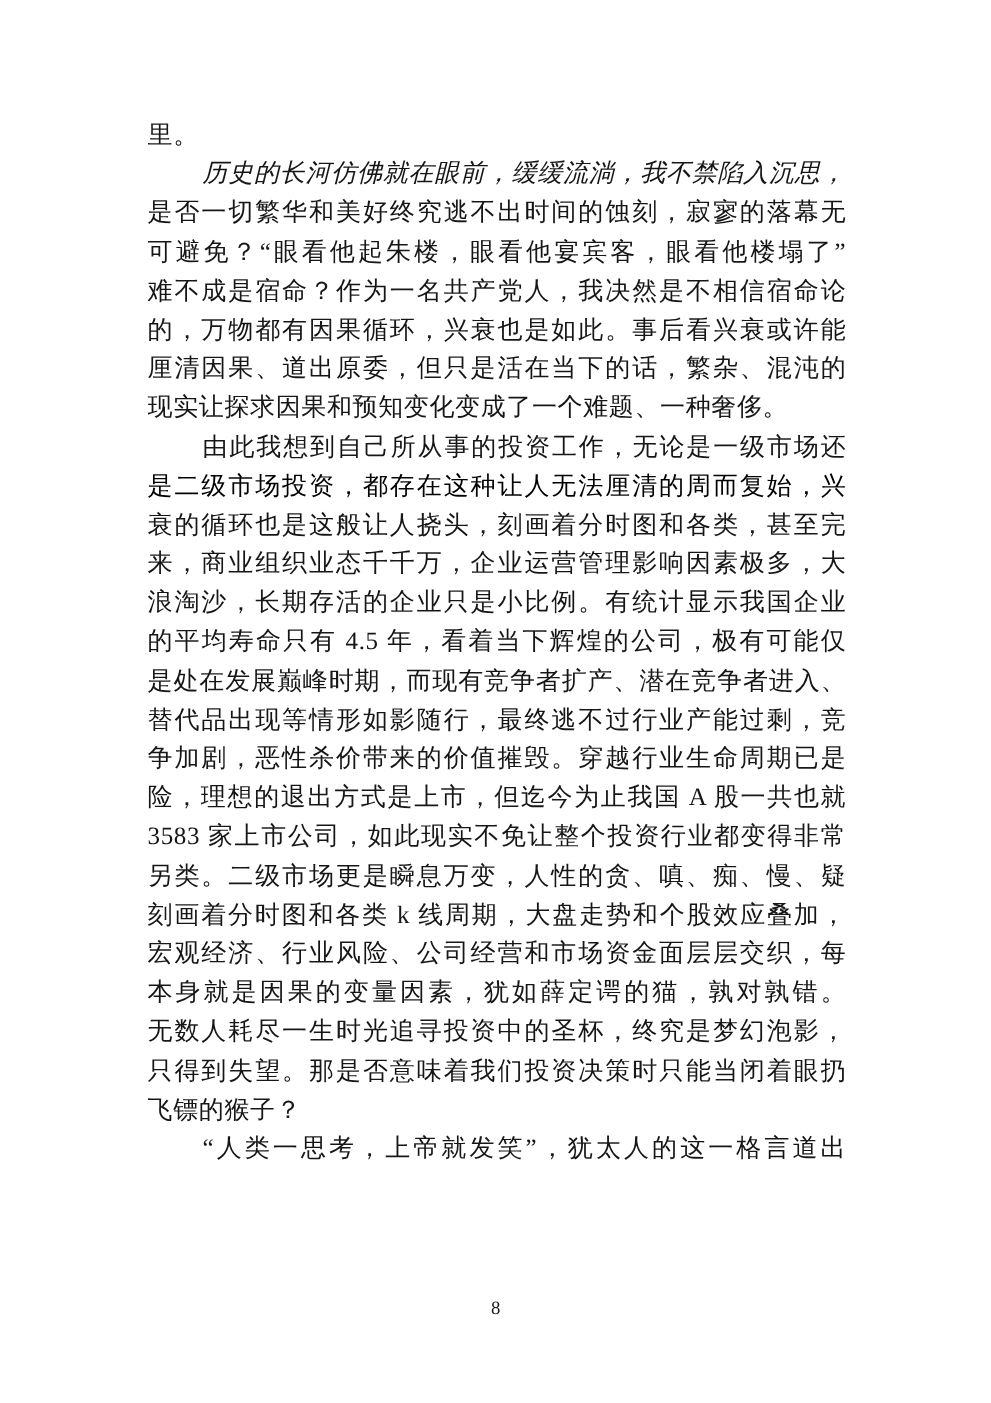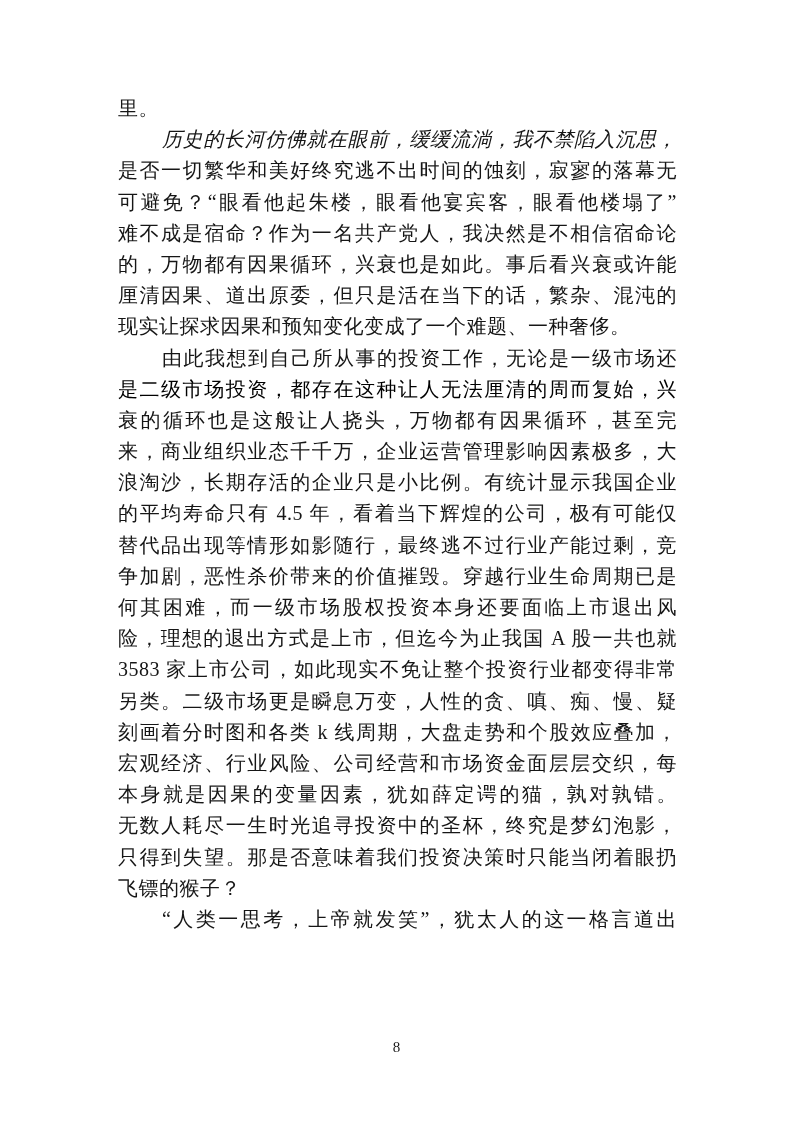--- a/index.html
+++ b/index.html
@@ -57,27 +57,27 @@
       <div class="line" style="color: rgb(22, 22, 22);">里。</div>
       <div class="line indent fill" style="color: rgb(22, 22, 22); font-style: italic;">历史的长河仿佛就在眼前，缓缓流淌，我不禁陷入沉思，</div>
       <div class="line fill" style="color: rgb(22, 22, 22);">是否一切繁华和美好终究逃不出时间的蚀刻，寂寥的落幕无</div>
       <div class="line fill" style="color: rgb(22, 22, 22);">可避免？“眼看他起朱楼，眼看他宴宾客，眼看他楼塌了”</div>
       <div class="line fill" style="color: rgb(22, 22, 22);">难不成是宿命？作为一名共产党人，我决然是不相信宿命论</div>
       <div class="line fill" style="color: rgb(22, 22, 22);">的，万物都有因果循环，兴衰也是如此。事后看兴衰或许能</div>
       <div class="line fill" style="color: rgb(22, 22, 22);">厘清因果、道出原委，但只是活在当下的话，繁杂、混沌的</div>
       <div class="line" style="color: rgb(22, 22, 22);">现实让探求因果和预知变化变成了一个难题、一种奢侈。</div>
       <div class="line indent fill" style="color: rgb(22, 22, 22);">由此我想到自己所从事的投资工作，无论是一级市场还</div>
       <div class="line fill" style="color: #000000;">是二级市场投资，都存在这种让人无法厘清的周而复始，兴</div>
-      <div class="line fill" style="color: rgb(22, 22, 22);">衰的循环也是这般让人挠头，万物都有因果循环，甚至完</div>
+      <div class="line fill" style="color: rgb(22, 22, 22);">衰的循环也是这般让人挠头，刻画着分时图和各类，甚至完</div>
       <div class="line fill" style="color: rgb(22, 22, 22);">来，商业组织业态千千万，企业运营管理影响因素极多，大</div>
       <div class="line fill" style="color: rgb(22, 22, 22);">浪淘沙，长期存活的企业只是小比例。有统计显示我国企业</div>
       <div class="line fill" style="color: rgb(22, 22, 22);">的平均寿命只有 4.5 年，看着当下辉煌的公司，极有可能仅</div>
+      <div class="line fill" style="color: rgb(22, 22, 22);">是处在发展巅峰时期，而现有竞争者扩产、潜在竞争者进入、</div>
       <div class="line fill" style="color: rgb(22, 22, 22);">替代品出现等情形如影随行，最终逃不过行业产能过剩，竞</div>
       <div class="line fill" style="color: rgb(22, 22, 22);">争加剧，恶性杀价带来的价值摧毁。穿越行业生命周期已是</div>
-      <div class="line fill" style="color: rgb(22, 22, 22);">何其困难，而一级市场股权投资本身还要面临上市退出风</div>
       <div class="line fill" style="color: rgb(22, 22, 22);">险，理想的退出方式是上市，但迄今为止我国 A 股一共也就</div>
       <div class="line fill" style="color: rgb(22, 22, 22);">3583 家上市公司，如此现实不免让整个投资行业都变得非常</div>
       <div class="line fill" style="color: rgb(22, 22, 22);">另类。二级市场更是瞬息万变，人性的贪、嗔、痴、慢、疑</div>
       <div class="line fill" style="color: rgb(22, 22, 22);">刻画着分时图和各类 k 线周期，大盘走势和个股效应叠加，</div>
       <div class="line fill" style="color: rgb(22, 22, 22);">宏观经济、行业风险、公司经营和市场资金面层层交织，每</div>
       <div class="line fill" style="color: rgb(22, 22, 22);">本身就是因果的变量因素，犹如薛定谔的猫，孰对孰错。</div>
       <div class="line fill" style="color: rgb(22, 22, 22);">无数人耗尽一生时光追寻投资中的圣杯，终究是梦幻泡影，</div>
       <div class="line fill" style="color: rgb(22, 22, 22);">只得到失望。那是否意味着我们投资决策时只能当闭着眼扔</div>
       <div class="line" style="color: rgb(22, 22, 22);">飞镖的猴子？</div>
       <div class="line indent fill" style="color: rgb(22, 22, 22);">“人类一思考，上帝就发笑”，犹太人的这一格言道出</div>

